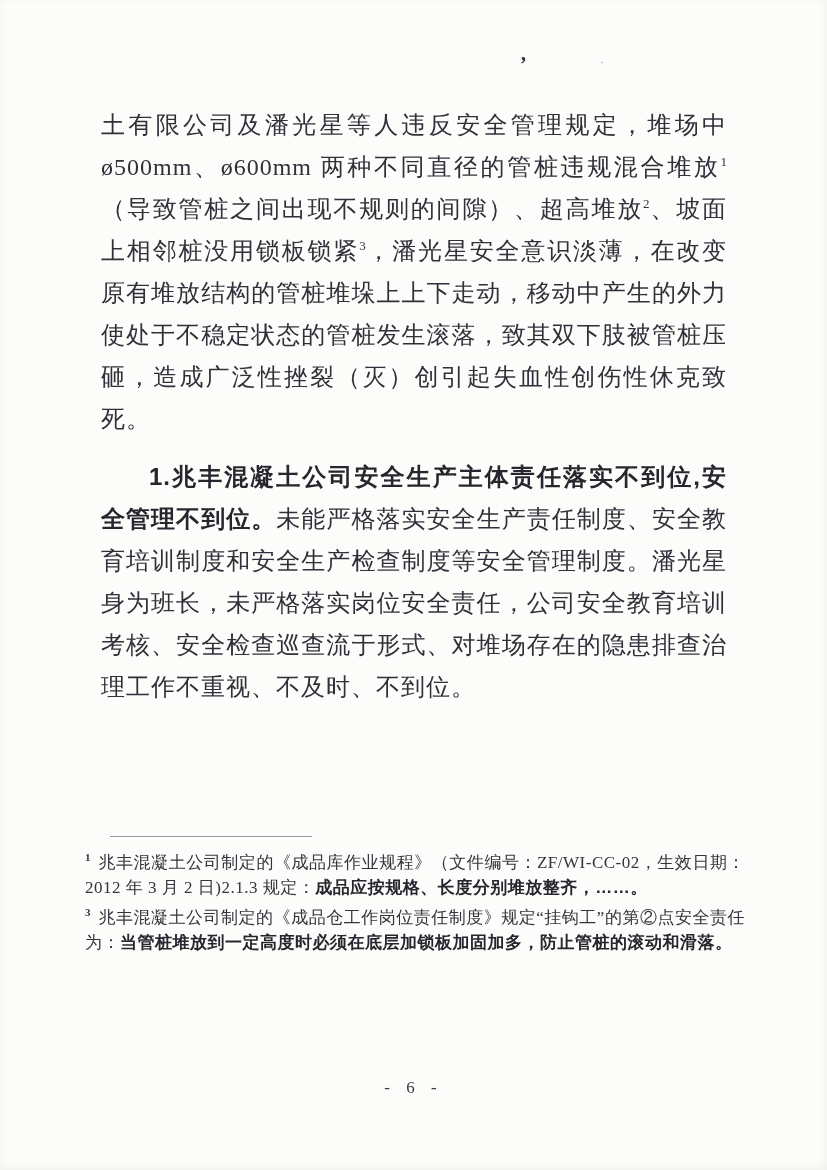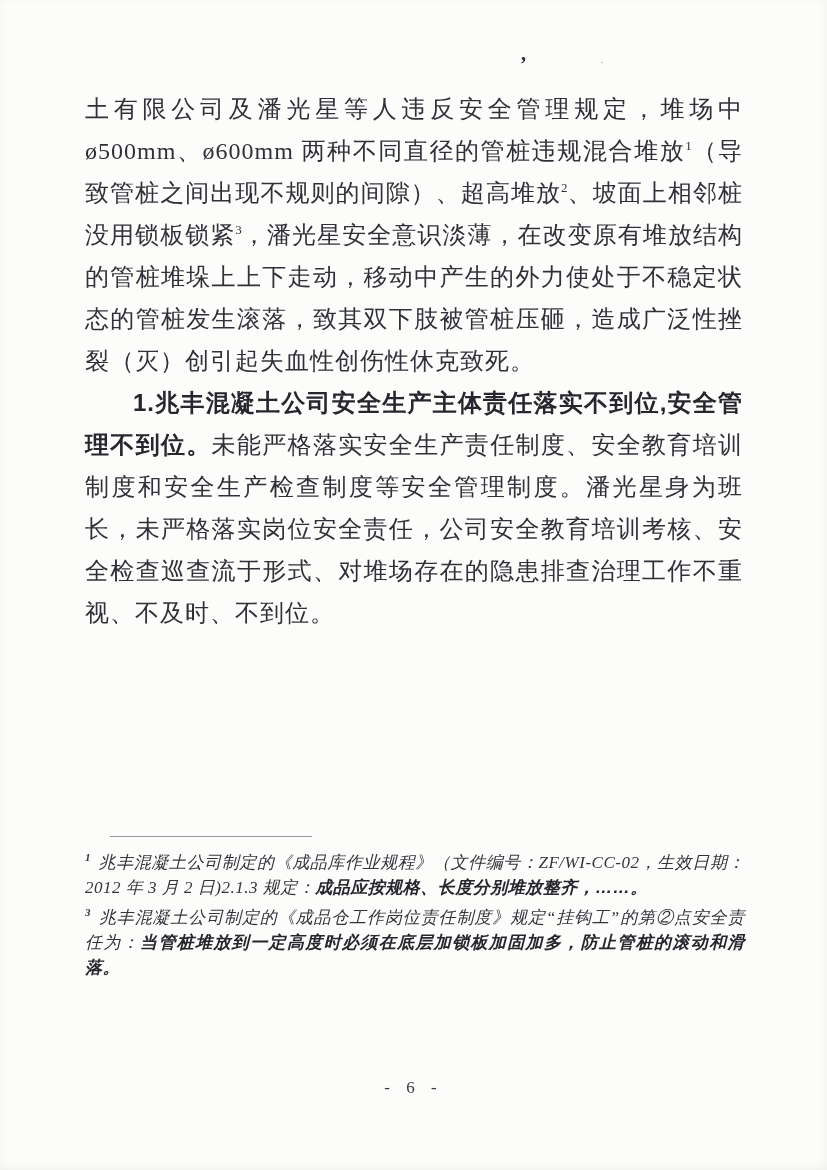--- a/index.html
+++ b/index.html
@@ -31,21 +31,21 @@
     position: absolute;
     left: 85px;
     top: 88px;
     width: 658px;
     font-size: 24px;
     line-height: 42px;
     letter-spacing: 1px;
     text-align: justify;
   }
   .body-text p, .body-text h3 {
-    margin: 0;
+    margin: 16px;
     padding: 0;
   }
   .para-indent { text-indent: 2em; }
   .para-noindent { text-indent: 0; }
   .heading {
     font-size: 24px;
     line-height: 42px;
     font-weight: 700;
     text-indent: 2em;
     font-family: "Liberation Sans", "DejaVu Sans", sans-serif;
@@ -77,21 +77,20 @@
     margin-top: 0;
     margin-bottom: 8px;
   }
   .fn {
     margin: 0;
     font-size: 17px;
     line-height: 25px;
     letter-spacing: 0.5px;
     text-align: justify;
     color: #34343e;
-    font-style: italic;
   }
   .fn sup.fnmark {
     font-size: 11px;
     vertical-align: 7px;
     margin-right: 8px;
     font-weight: 700;
     letter-spacing: 0;
   }
   .page-number {
     position: absolute;

